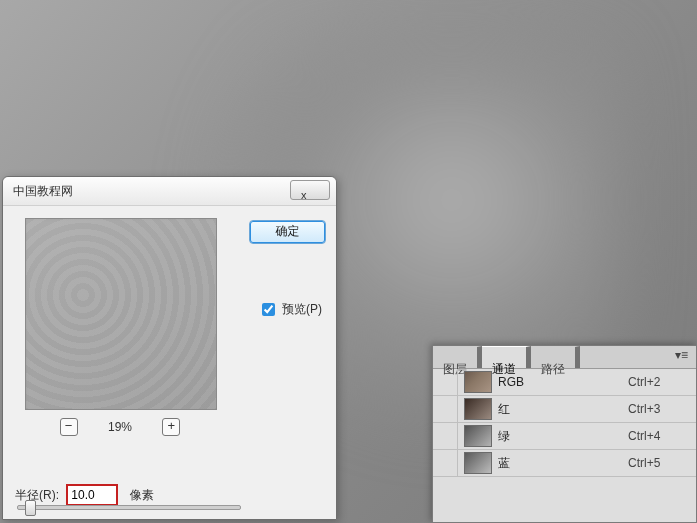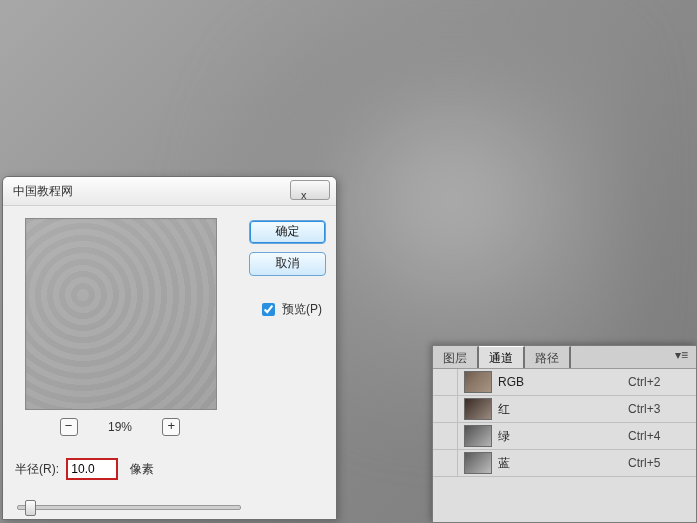--- a/index.html
+++ b/index.html
@@ -13,35 +13,35 @@
 .dlg{position:absolute;left:2px;top:176px;width:333px;height:342px;background:#f0f0f0;border:1px solid #6e6e6e;border-radius:6px 6px 0 0;box-shadow:2px 2px 8px rgba(0,0,0,.25)}
 .titlebar{height:28px;background:linear-gradient(#fdfdfd,#e9e9e9);border-bottom:1px solid #d0d0d0;border-radius:6px 6px 0 0;position:relative}
 .titlebar span{position:absolute;left:10px;top:6px;color:#333}
 .closebtn{position:absolute;right:6px;top:3px;width:38px;height:18px;background:linear-gradient(#fafafa,#dcdcdc);border:1px solid #9a9a9a;border-radius:3px;text-align:center;font-family:sans-serif;line-height:16px;color:#555;font-size:11px}
 .dlgbody{position:absolute;top:29px;left:0;right:0;bottom:0}
 .preview{position:absolute;left:22px;top:12px;width:190px;height:190px;border:1px solid #8a8a8a;background:#9a9a9a;box-shadow:inset 1px 1px 2px rgba(0,0,0,.3)}
 .preview-inner{width:100%;height:100%;background:repeating-radial-gradient(circle at 30% 40%,#9c9c9c 0 6px,#929292 6px 12px),linear-gradient(150deg,#a0a0a0,#8c8c8c);background-blend-mode:overlay;opacity:.9}
 .zoomrow{position:absolute;left:22px;top:212px;width:190px;text-align:center;color:#333}
 .zbtn{display:inline-block;width:16px;height:16px;border:1px solid #777;border-radius:3px;background:#fafafa;line-height:13px;font-size:13px;text-align:center;vertical-align:middle;margin:0 14px}
 .zval{display:inline-block;vertical-align:middle;min-width:50px}
-.radiusrow{position:absolute;left:12px;top:252px;color:#333}
+.radiusrow{position:absolute;left:12px;top:278px;color:#333}
 .radiusrow .lbl{margin-right:4px}
 .radiusrow input{width:42px;border:2px solid #c52020;padding:2px 3px;font-size:12px;color:#000;text-align:left;background:#fff}
 .radiusrow .unit{margin-left:8px}
 .slider{position:absolute;left:14px;top:294px;width:224px;height:14px}
 .slider-track{position:absolute;top:5px;left:0;right:0;height:3px;background:#cfcfcf;border:1px solid #9a9a9a;border-radius:2px}
 .slider-thumb{position:absolute;top:0;left:8px;width:9px;height:14px;background:linear-gradient(#fdfdfd,#d6d6d6);border:1px solid #7a7a7a;border-radius:2px}
 .sidebtns{position:absolute;right:12px;top:14px;width:75px}
 .pbtn{display:block;width:75px;height:22px;margin-bottom:8px;border:1px solid #6aa6d8;border-radius:4px;background:linear-gradient(#f3fbff,#cfe9fb);color:#1a1a1a;text-align:center;line-height:20px}
 .pbtn.ok{box-shadow:0 0 0 1px #2e8fe0 inset}
 .previewchk{position:absolute;right:14px;top:94px;color:#333}
 .previewchk input{vertical-align:middle;margin-right:4px;accent-color:#2b8fe0}
 .panel{position:absolute;right:0;bottom:0;width:263px;height:176px;background:#dedede;border:1px solid #7a7a7a;box-shadow:-2px -2px 6px rgba(0,0,0,.25)}
 .tabs{height:22px;background:#cfcfcf;border-bottom:1px solid #9a9a9a;display:flex}
-.tab{padding:3px 10px 0;color:#444;border-right:2px solid #737373;border-top:1px solid #cfcfcf}
+.tab{padding:14px 10px 0;color:#444;border-right:5px solid #737373;border-top:1px solid #cfcfcf}
 .tab.active{background:#dedede;border-top:1px solid #fff;color:#000}
 .menucaret{margin-left:auto;padding:2px 8px 0;color:#444}
 .chlist{position:absolute;top:23px;left:0;right:0;bottom:0;overflow:hidden}
 .chrow{height:26px;border-bottom:1px solid #bfbfbf;display:flex;align-items:center}
 .chrow.sel{background:#2a6bd4;color:#fff;position:relative}
 .eye{width:24px;height:26px;border-right:1px solid #bfbfbf;display:flex;align-items:center;justify-content:center}
 .eye svg{width:14px;height:10px}
 .thumb{width:26px;height:20px;margin:0 6px;border:1px solid #6b6b6b;background:#888;position:relative;overflow:hidden}
 .thumb.rgb{background:linear-gradient(135deg,#6b5a4e 0%,#8a7766 40%,#a89484 100%)}
 .thumb.r{background:linear-gradient(135deg,#3a2c25,#9a8a80)}
@@ -85,21 +85,20 @@
         <span class="lbl">半径(R):</span>
         <input type="text" value="10.0" style="">
         <span class="unit">像素</span>
       </div>
       <div class="slider">
         <div class="slider-track"></div>
         <div class="slider-thumb"></div>
       </div>
       <div class="sidebtns">
         <div class="pbtn ok">确定</div>
-        <div class="pbtn">取消</div>
       </div>
       <label class="previewchk">
         <input type="checkbox" checked="" style="">
         <span>预览(P)</span>
       </label>
     </div>
   </div>
 
   <div class="panel">
     <div class="tabs">

